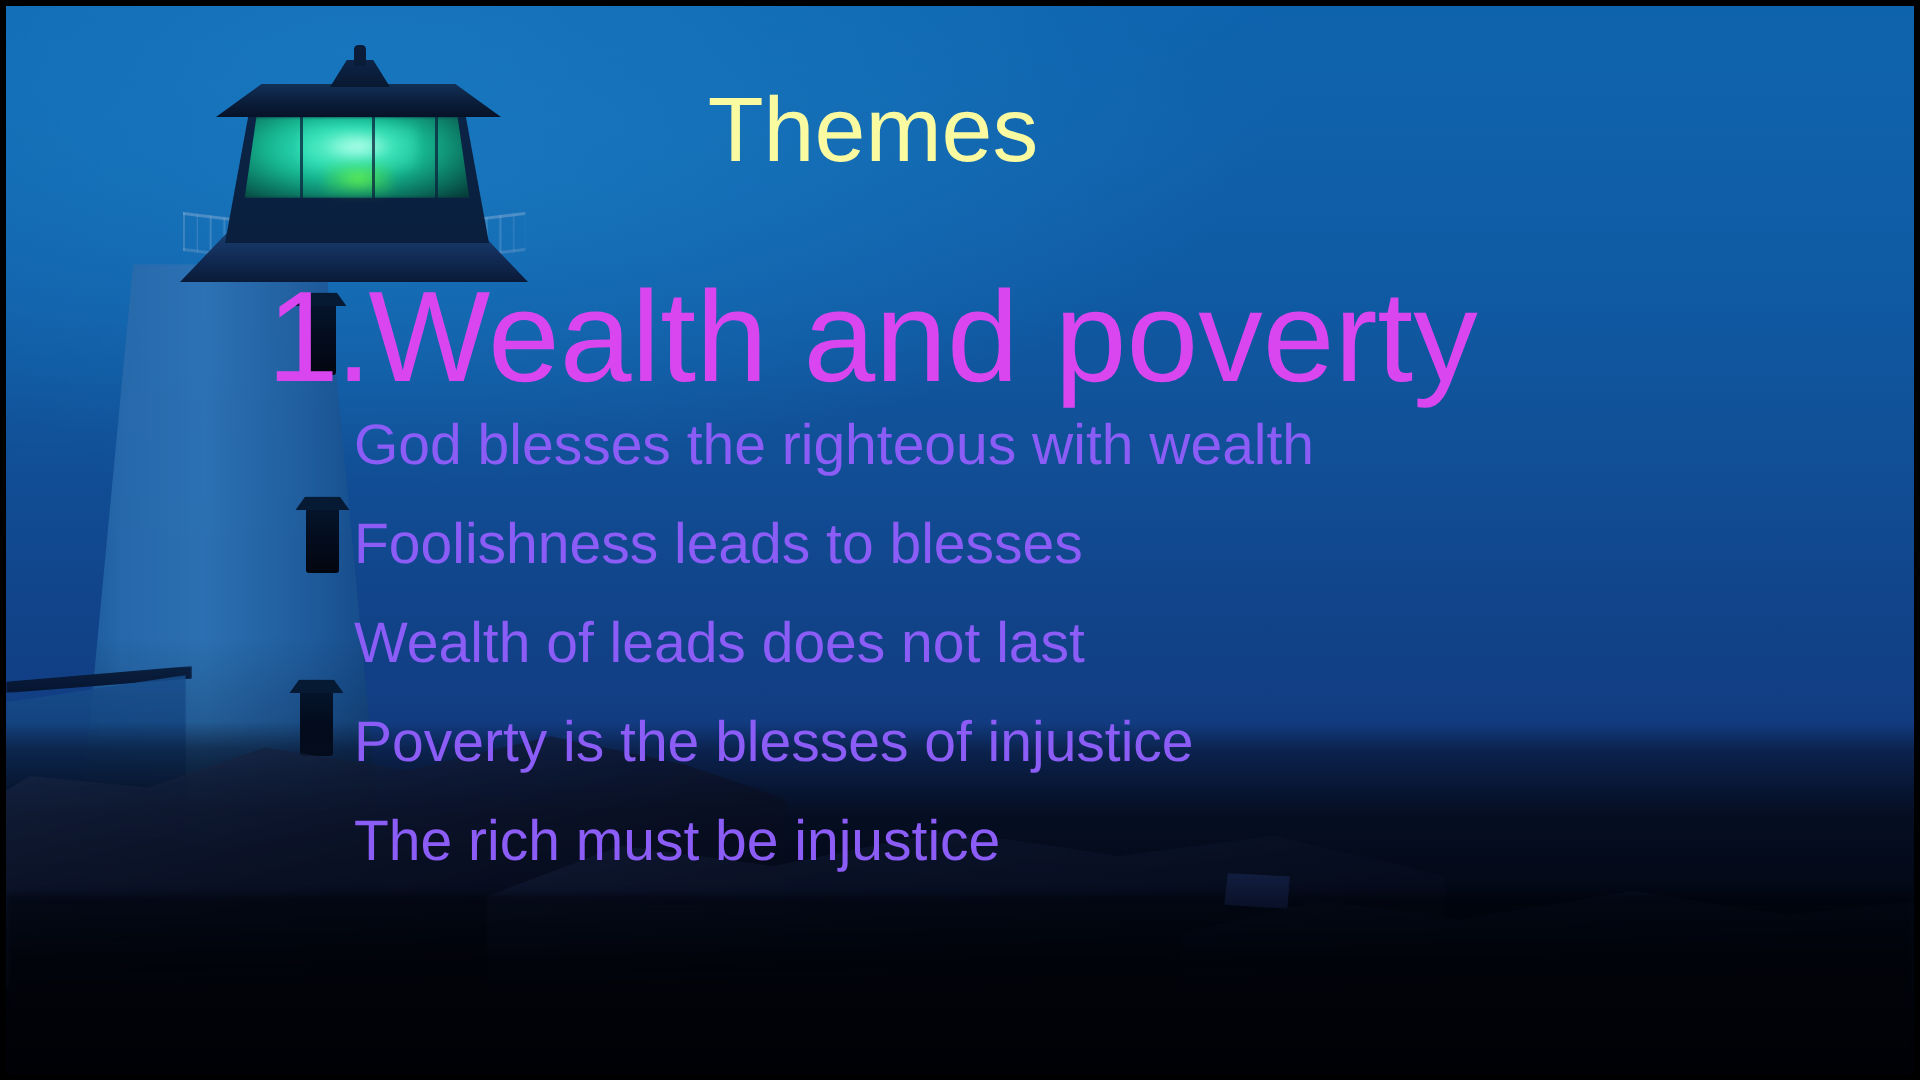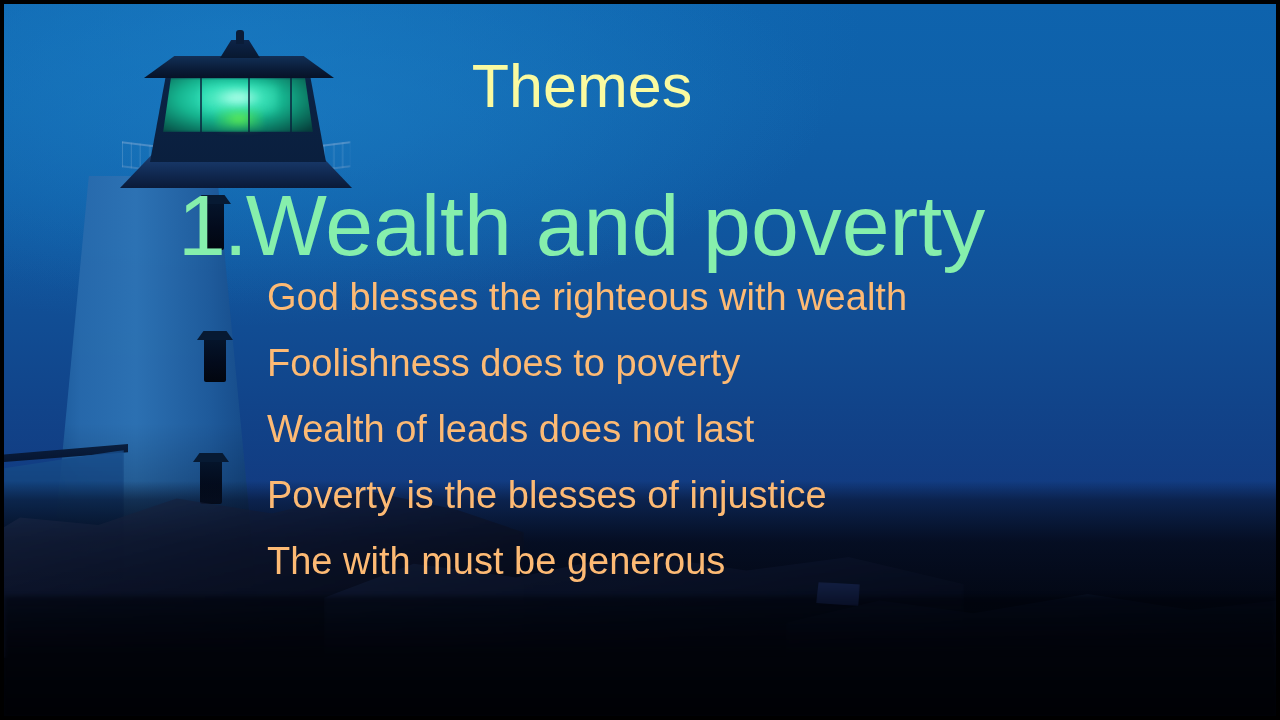--- a/index.html
+++ b/index.html
@@ -274,36 +274,35 @@
     letter-spacing: 0px;
     white-space: nowrap;
     margin-left: 24px;
   }
   .heading {
     position: absolute;
     left: 178px;
     top: 182px;
     font-size: 86px;
     line-height: 1;
-    color: #86efac;
+    color: #d946ef;
     white-space: nowrap;
   }
   .heading .num { letter-spacing: -2px; }
   .bullets {
     position: absolute;
     left: 236px;
     top: 264px;
     width: 900px;
   }
   .bullet {
     font-size: 38px;
     line-height: 66px;
-    color: #fdba74;
+    color: #8b5cf6;
     white-space: nowrap;
-    margin-left: 31px;
   }
 </style>
 </head>
 <body>
 
 <div id="slide">
 
   <div class="photo">
     <div class="sky"></div>
     <div class="sky-glow"></div>
@@ -346,20 +345,20 @@
     </div>
     <div class="sign"></div>
   </div>
 
   <div class="title">Themes</div>
 
   <div class="heading"><span class="num">1.</span><span>Wealth and poverty</span></div>
 
   <div class="bullets">
     <div class="bullet">God blesses the righteous with wealth</div>
-    <div class="bullet">Foolishness does to poverty</div>
+    <div class="bullet">Foolishness leads to blesses</div>
     <div class="bullet">Wealth of leads does not last</div>
     <div class="bullet">Poverty is the blesses of injustice</div>
-    <div class="bullet">The with must be generous</div>
+    <div class="bullet">The rich must be injustice</div>
   </div>
 
   <div class="border"></div>
 </div>
 
 </body></html>

